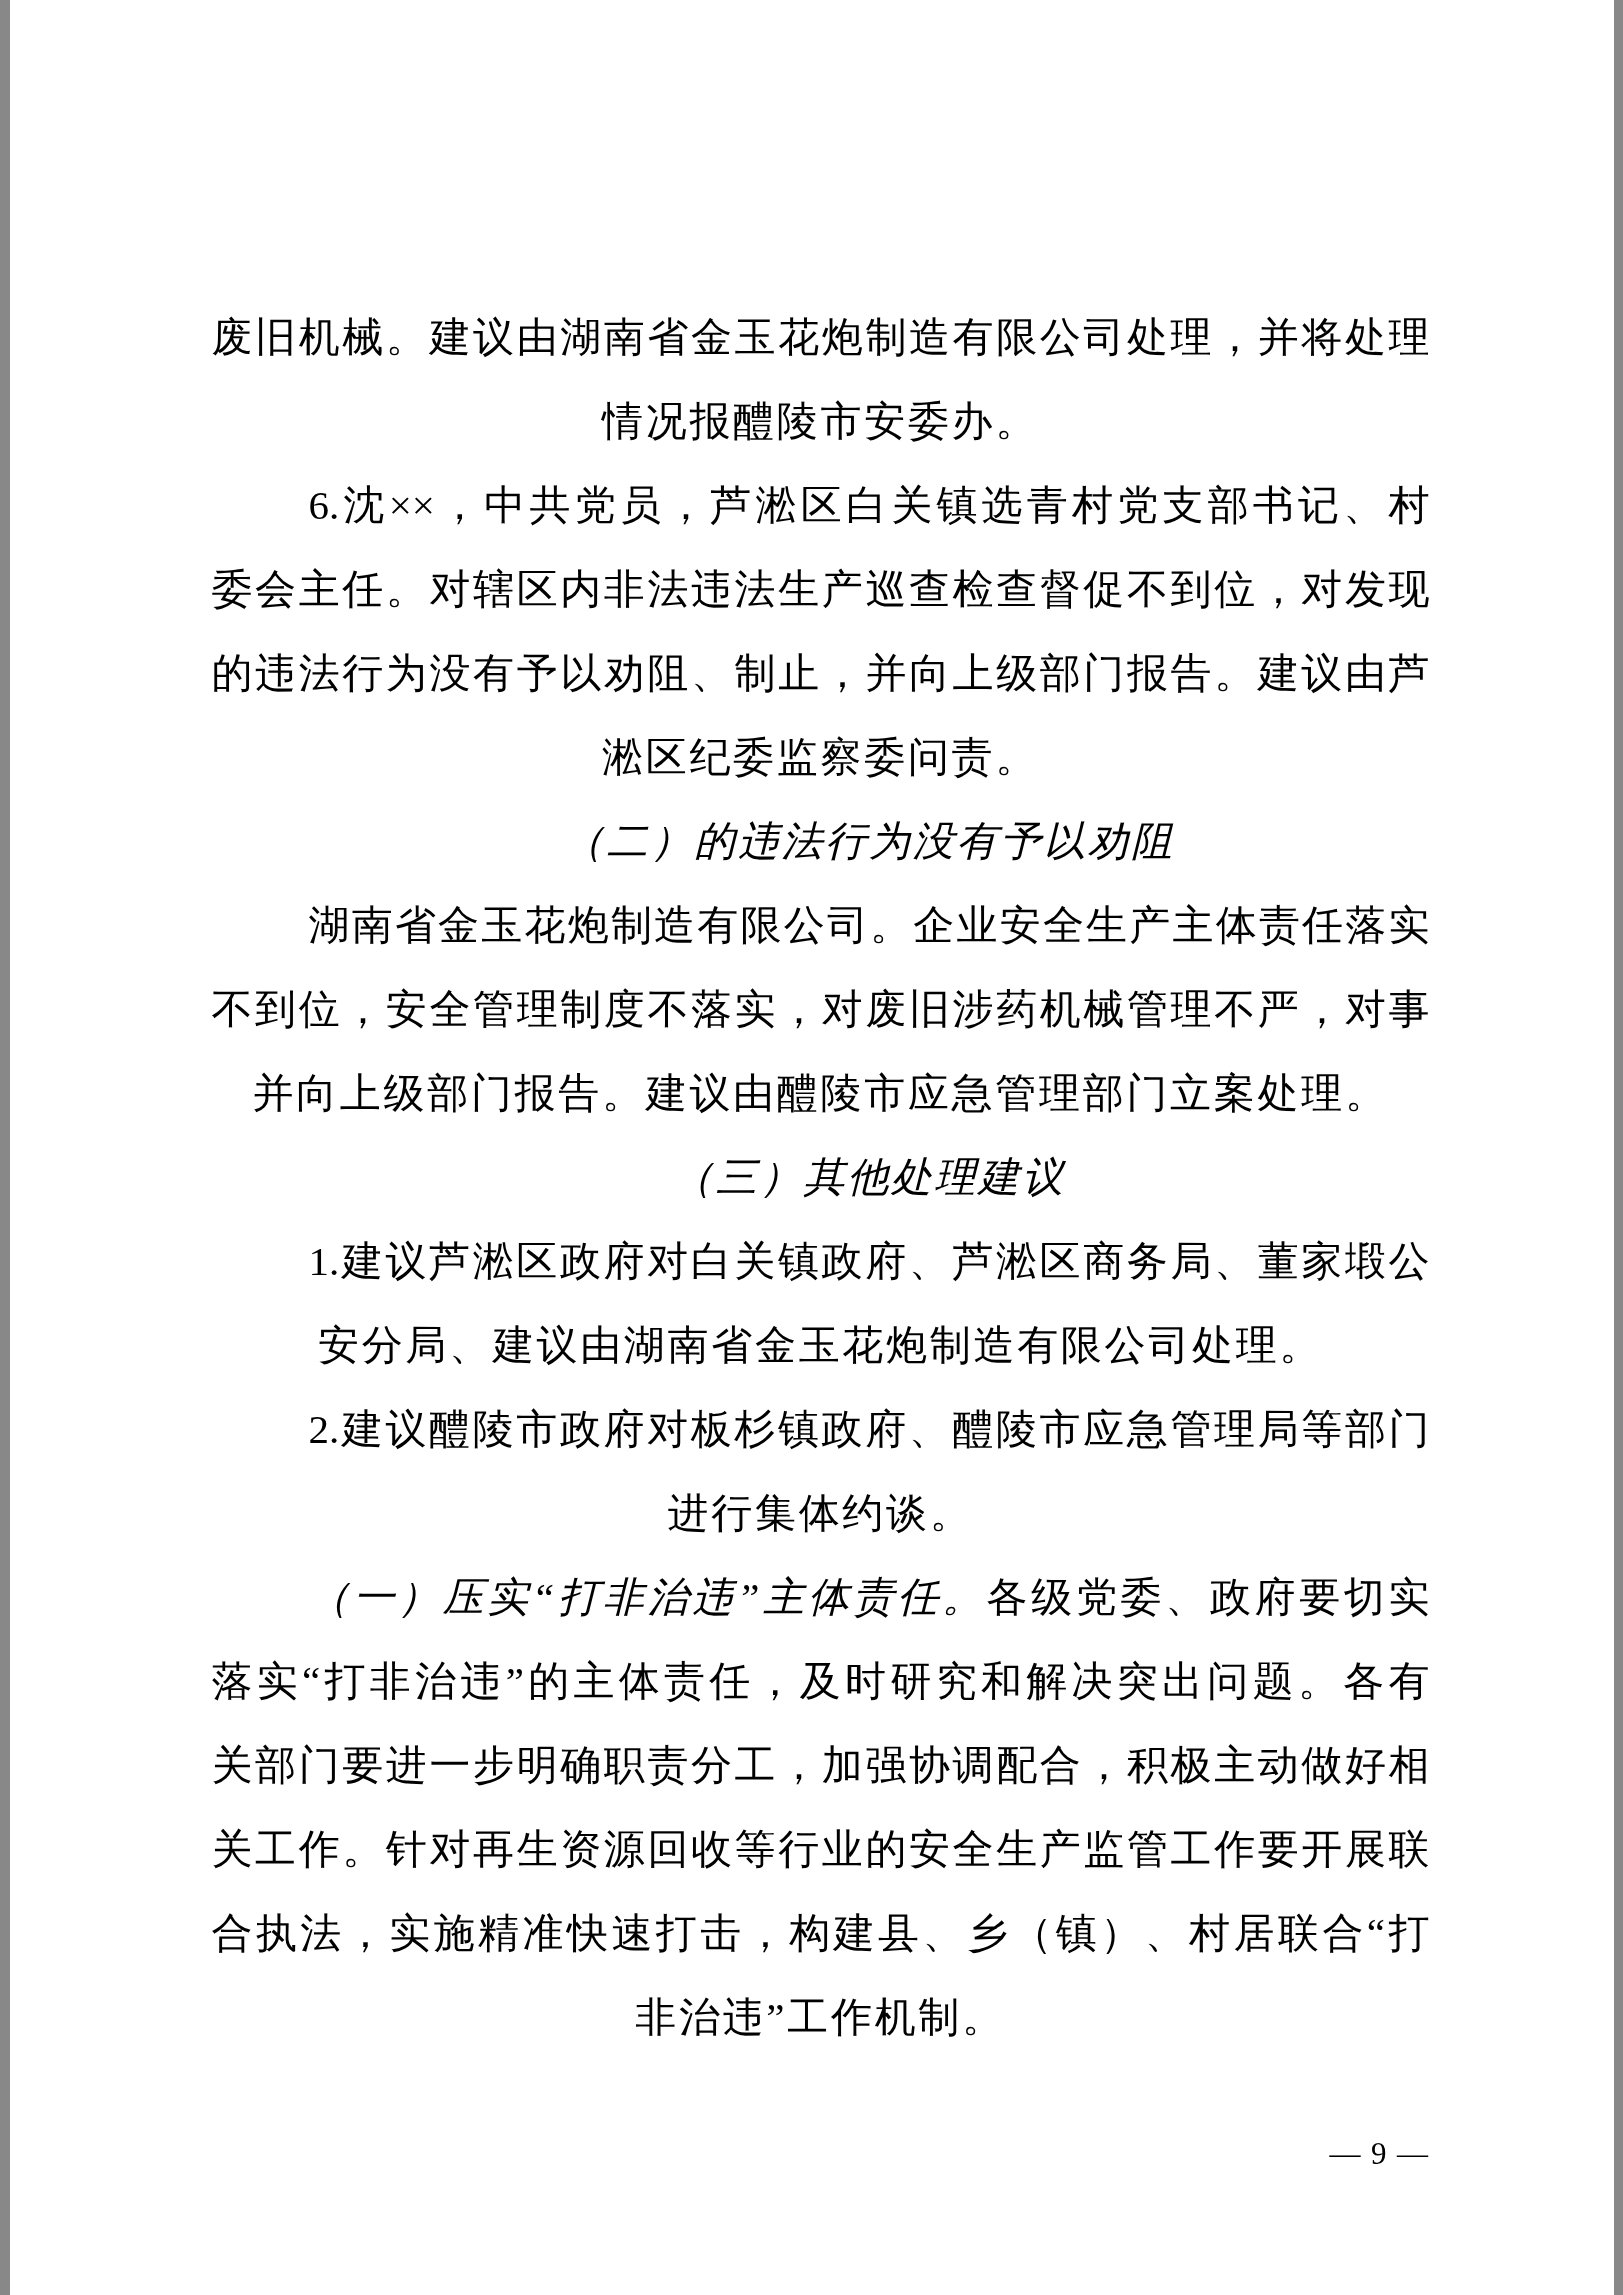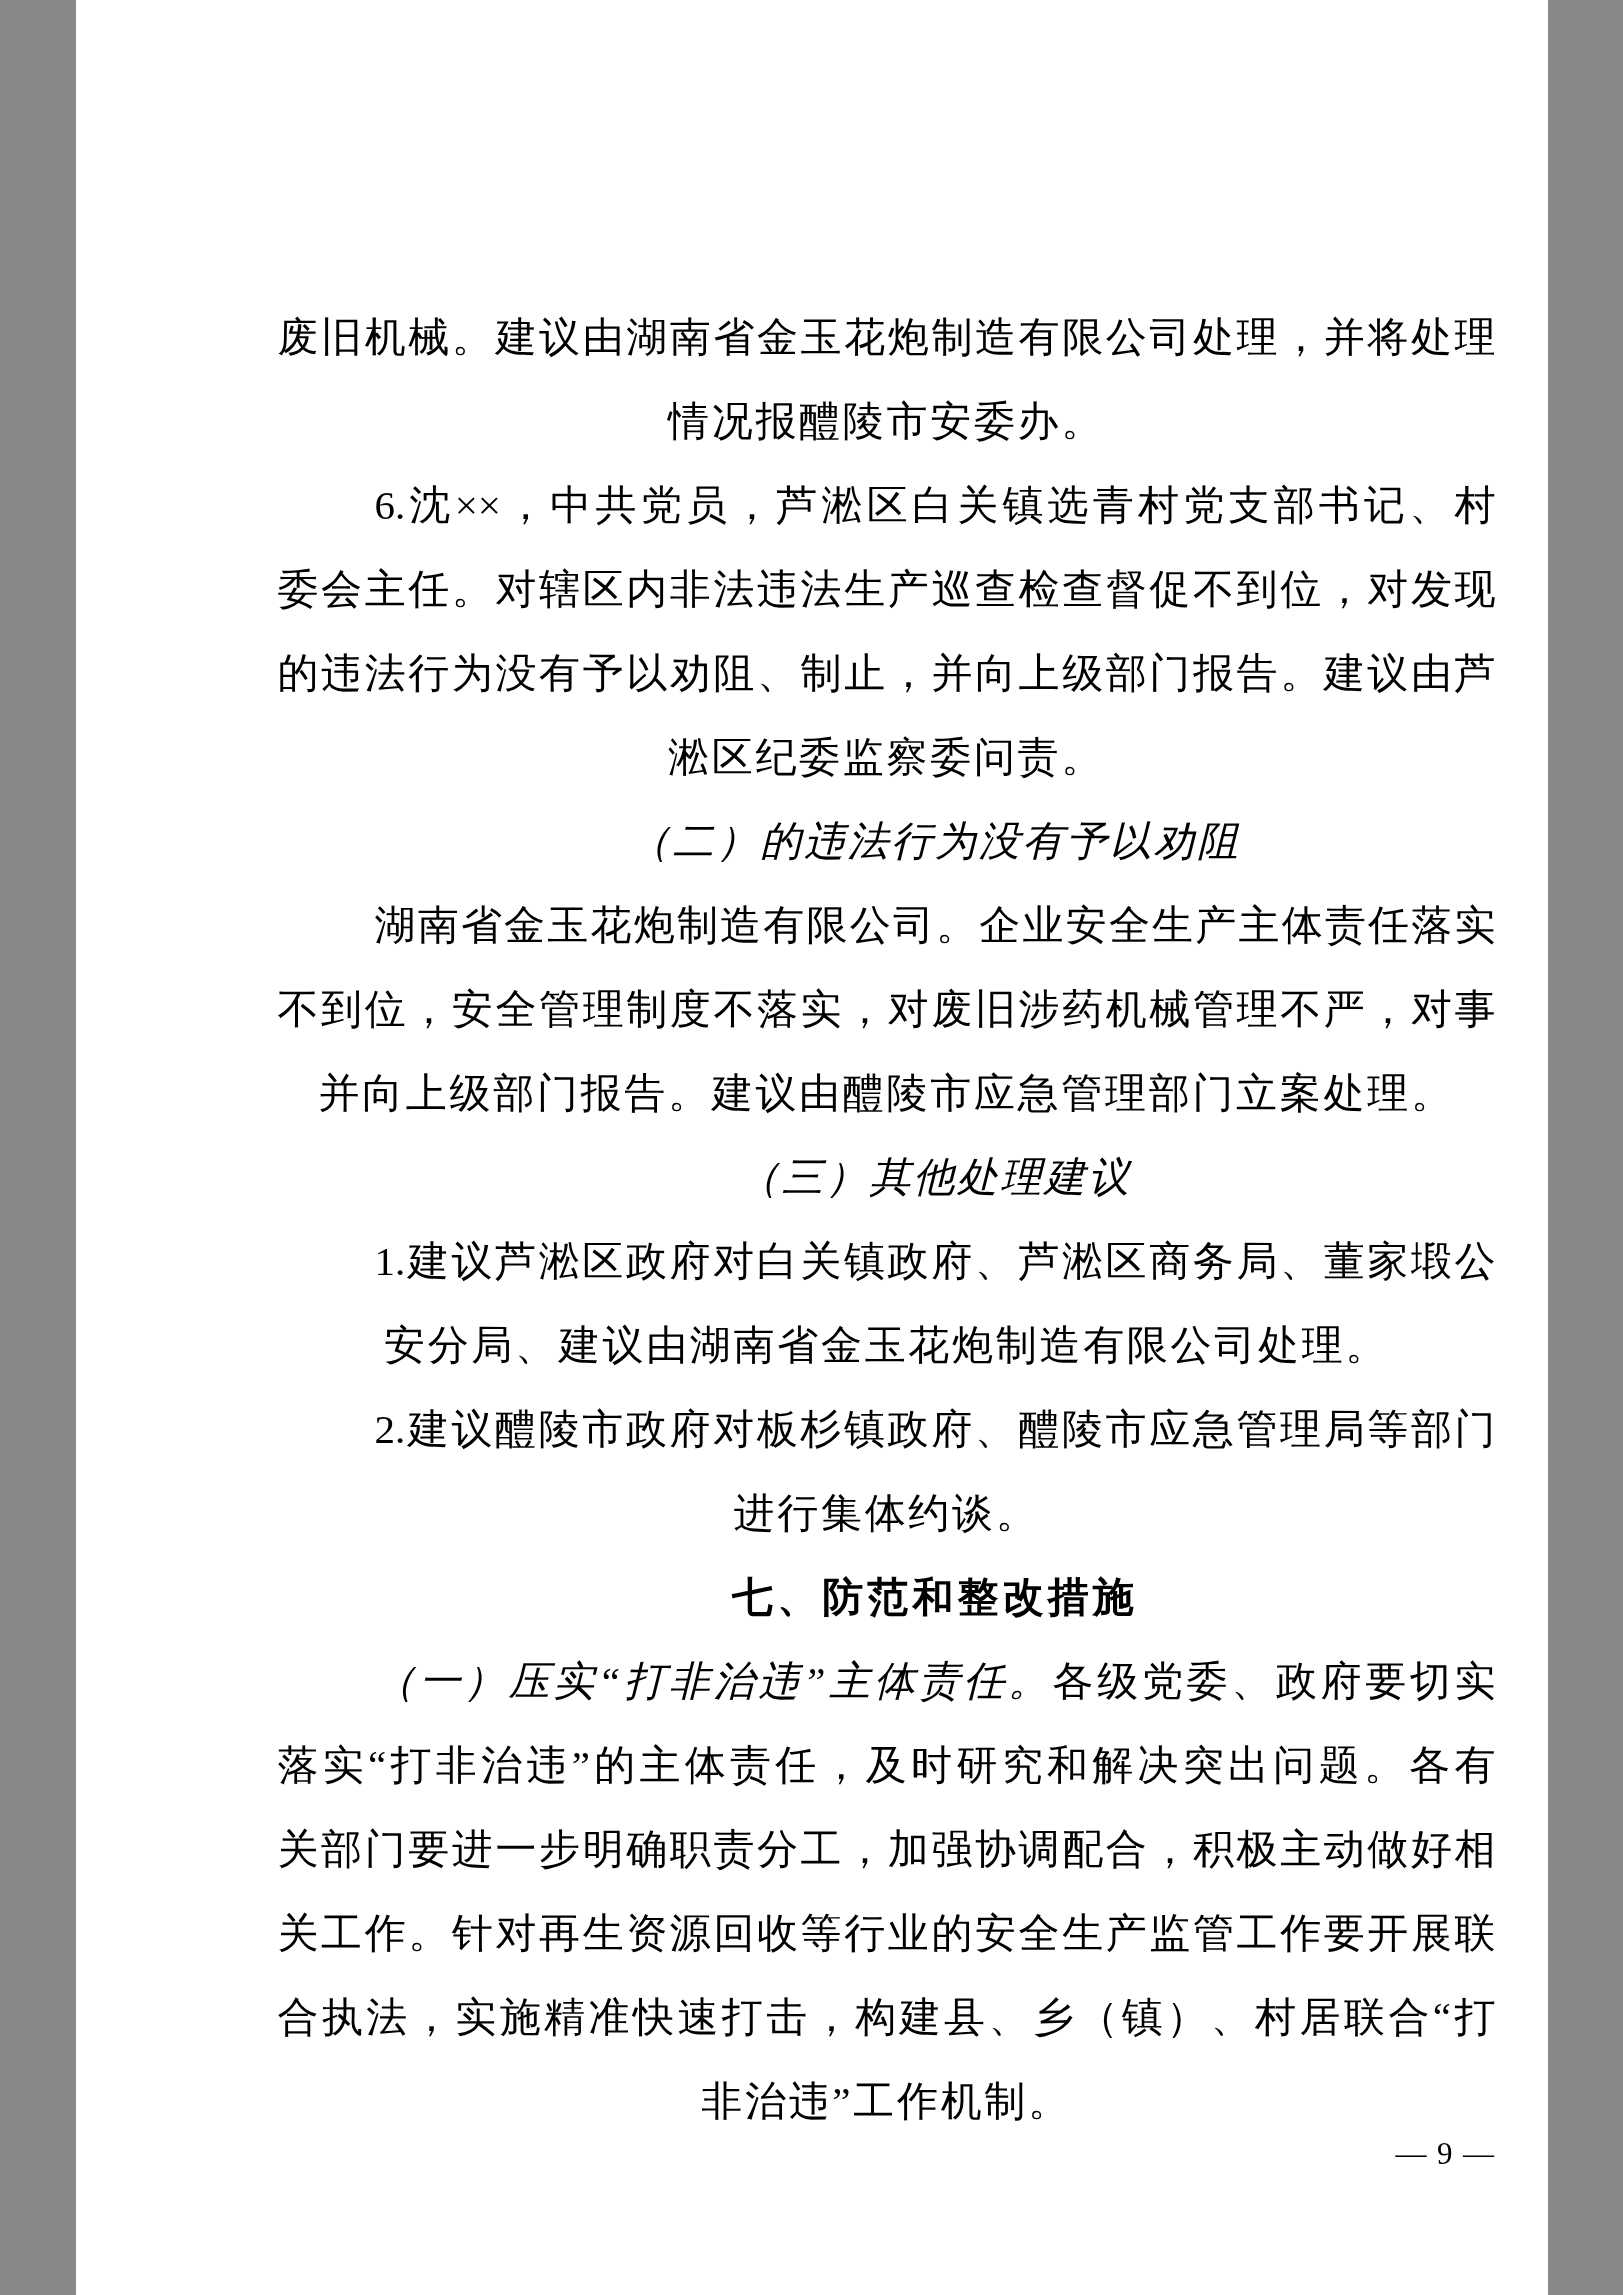--- a/index.html
+++ b/index.html
@@ -1,18 +1,18 @@
 <!DOCTYPE html>
 <html style="font-size:11px"><head>
 <meta charset="utf-8">
 <style>
   html,body{margin:0;padding:0;background:#888;}
   .page{
     position:relative;
-    width:1472px;height:2295px;
+    width:1604px;height:2295px;
     background:#ffffff;
     color:#000000;
     font-family:"Liberation Serif","DejaVu Serif",serif;
     overflow:hidden;
     margin:0 auto;
   }
   .content{
     position:absolute;
     left:202px;top:295px;
     width:1218px;
@@ -65,21 +65,20 @@
     <div class="line">淞区纪委监察委问责。</div>
     <div class="line indent kai">（二）的违法行为没有予以劝阻</div>
     <div class="line indent justify">湖南省金玉花炮制造有限公司。企业安全生产主体责任落实</div>
     <div class="line justify">不到位，安全管理制度不落实，对废旧涉药机械管理不严，对事</div>
     <div class="line">并向上级部门报告。建议由醴陵市应急管理部门立案处理。</div>
     <div class="line indent kai">（三）其他处理建议</div>
     <div class="line indent justify">1.建议芦淞区政府对白关镇政府、芦淞区商务局、董家塅公</div>
     <div class="line">安分局、建议由湖南省金玉花炮制造有限公司处理。</div>
     <div class="line indent justify">2.建议醴陵市政府对板杉镇政府、醴陵市应急管理局等部门</div>
     <div class="line">进行集体约谈。</div>
-    <div class="line indent heading">七、防范和整改措施</div>
     <div class="line indent justify">
       <span class="kai">（一）压实“打非治违”主体责任。</span><span>各级党委、政府要切实</span>
     </div>
     <div class="line justify">落实“打非治违”的主体责任，及时研究和解决突出问题。各有</div>
     <div class="line justify">关部门要进一步明确职责分工，加强协调配合，积极主动做好相</div>
     <div class="line justify">关工作。针对再生资源回收等行业的安全生产监管工作要开展联</div>
     <div class="line justify">合执法，实施精准快速打击，构建县、乡（镇）、村居联合“打</div>
     <div class="line">非治违”工作机制。</div>
   </div>
 

